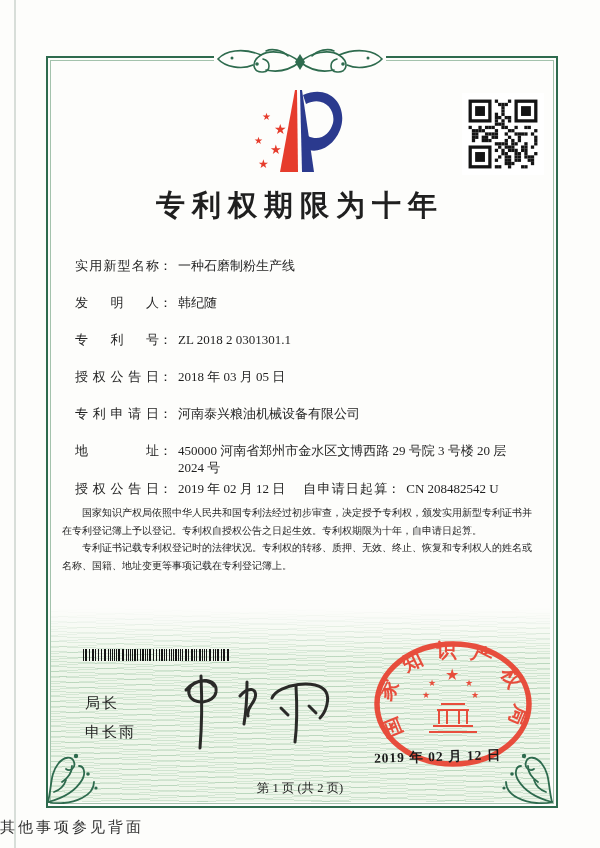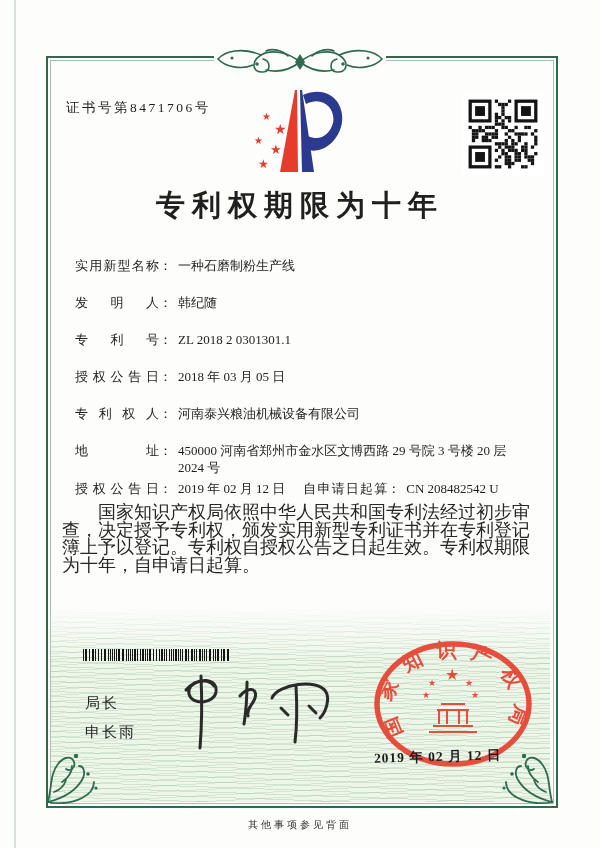--- a/index.html
+++ b/index.html
@@ -43,37 +43,37 @@
 
   .fields{position:absolute;left:75px;top:257px;width:455px;font-size:13px;line-height:17px;}
   .frow{display:flex;margin-bottom:20px;align-items:flex-start;}
   .frow.addr{margin-bottom:4px;}
   .flabel{display:inline-block;width:84px;flex:0 0 84px;text-align-last:justify;white-space:nowrap;}
   .fcolon{flex:0 0 auto;margin-right:6px;}
   .fvalue{flex:0 1 auto;}
   .addr .fvalue{max-width:352px;}
   .pair2{display:flex;margin-left:18px;}
 
-  .paras{position:absolute;left:62px;top:504px;width:478px;font-size:18px;line-height:17.6px;
+  .paras{position:absolute;left:62px;top:504px;width:478px;font-size:10px;line-height:17.6px;
          color:#262626;}
   .paras p{margin:0;text-indent:2em;}
 
   .barcode{position:absolute;left:83px;top:649px;width:148px;height:12px;display:flex;overflow:hidden;}
   .barcode i{display:block;height:100%;background:#141414;flex:0 0 auto;}
   .barcode span{display:block;height:100%;flex:0 0 auto;}
 
   .director{position:absolute;left:85px;top:689px;font-size:15px;line-height:29px;letter-spacing:2px;}
   .signature{position:absolute;left:168px;top:668px;}
 
   .seal{position:absolute;left:371px;top:628px;}
   .seal-date{position:absolute;left:374px;top:748px;font-size:13.5px;font-weight:bold;
              letter-spacing:1px;transform:rotate(-1.5deg);color:#1a1a1a;}
 
   .page-footer{position:absolute;left:0;top:780px;width:600px;text-align:center;font-size:12.5px;z-index:3;}
-  .back-note{position:absolute;left:0;top:818px;width:600px;text-align:center;font-size:10px;
+  .back-note{position:absolute;left:0;top:818px;width:600px;font-size:15px;
              letter-spacing:3px;color:#333;}
 </style>
 </head>
 <body>
 
 <div class="page">
   <div class="scan-edge"></div>
 
   <div class="guilloche"></div>
 
@@ -116,21 +116,20 @@
         <path d="M20,46 C26,42 30,36 30,30"></path>
         <path d="M12,56 C18,54 22,50 24,44"></path>
         <circle cx="34" cy="20" r="2.2" style="fill:var(--border-green);stroke:none"></circle>
         <circle cx="46" cy="38" r="1.8" style="fill:var(--border-green);stroke:none"></circle>
         <circle cx="54" cy="52" r="1.6" style="fill:var(--border-green);stroke:none"></circle>
       </g>
     </g>
   </svg>
 
   <div class="content">
-    <div class="cert-no">证书号第8471706号</div>
 
     <svg class="logo" width="100" height="95" viewBox="0 0 100 95">
       <polygon points="45,6 47,6 48,88 30,88" style="fill:var(--logo-red)"></polygon>
       <polygon points="50,6 52,6 64,88 52,88" style="fill:var(--logo-blue)"></polygon>
       <path d="M53,11 C80,-1 99,22 90,46 C83,64 65,71 55,64 L58,52 C70,58 80,50 83,39 C86,25 73,11 56,20 Z" style="fill:var(--logo-blue)"></path>
       <g style="fill:var(--logo-red);font-family:'DejaVu Sans',sans-serif">
         <text x="12" y="36" font-size="10">★</text>
         <text x="24" y="50" font-size="14">★</text>
         <text x="4" y="60" font-size="10">★</text>
         <text x="20" y="70" font-size="13">★</text>
@@ -286,21 +285,21 @@
         <span class="flabel">专利号</span>
           <span class="fcolon">：</span>
         <span class="fvalue">ZL 2018 2 0301301.1</span>
       </div>
       <div class="frow">
         <span class="flabel">授权公告日</span>
           <span class="fcolon">：</span>
         <span class="fvalue">2018 年 03 月 05 日</span>
       </div>
       <div class="frow">
-        <span class="flabel">专利权人</span>
+        <span class="flabel">专利申请日</span>
           <span class="fcolon">：</span>
         <span class="fvalue">河南泰兴粮油机械设备有限公司</span>
       </div>
       <div class="frow addr">
         <span class="flabel">地址</span>
           <span class="fcolon">：</span>
         <span class="fvalue">450000  河南省郑州市金水区文博西路 29 号院 3 号楼 20 层 2024 号</span>
       </div>
       <div class="frow">
         <span class="flabel">授权公告日</span>
@@ -309,20 +308,21 @@
         <span class="pair2">
           <span class="flabel">自申请日起算</span>
             <span class="fcolon">：</span>
           <span class="fvalue">CN 208482542 U</span>
         </span>
       </div>
     </div>
 
     <div class="paras">
       <p>国家知识产权局依照中华人民共和国专利法经过初步审查，决定授予专利权，颁发实用新型专利证书并在专利登记簿上予以登记。专利权自授权公告之日起生效。专利权期限为十年，自申请日起算。</p>
+      <p>专利证书记载专利权登记时的法律状况。专利权的转移、质押、无效、终止、恢复和专利权人的姓名或名称、国籍、地址变更等事项记载在专利登记簿上。</p>
     </div>
 
     <div class="barcode" id="barcode">
         <i style="width:1px"></i>
         <span style="width:1px"></span>
         <i style="width:2px"></i>
         <span style="width:2px"></span>
         <i style="width:1px"></i>
         <span style="width:2px"></span>
         <i style="width:2px"></i>
@@ -469,15 +469,16 @@
           <path d="M70,76 H94"></path>
           <path d="M66,82 H98"></path>
           <path d="M68,82 V96 M96,82 V96 M76,82 V96 M88,82 V96"></path>
           <path d="M62,98 H102"></path>
           <path d="M58,104 H106"></path>
         </g>
       </g>
     </svg>
     <div class="seal-date">2019 年 02 月 12 日</div>
 
+    <div class="page-footer">第 1 页 (共 2 页)</div>
     <div class="back-note">其他事项参见背面</div>
   </div>
 </div>
 
 </body></html>

